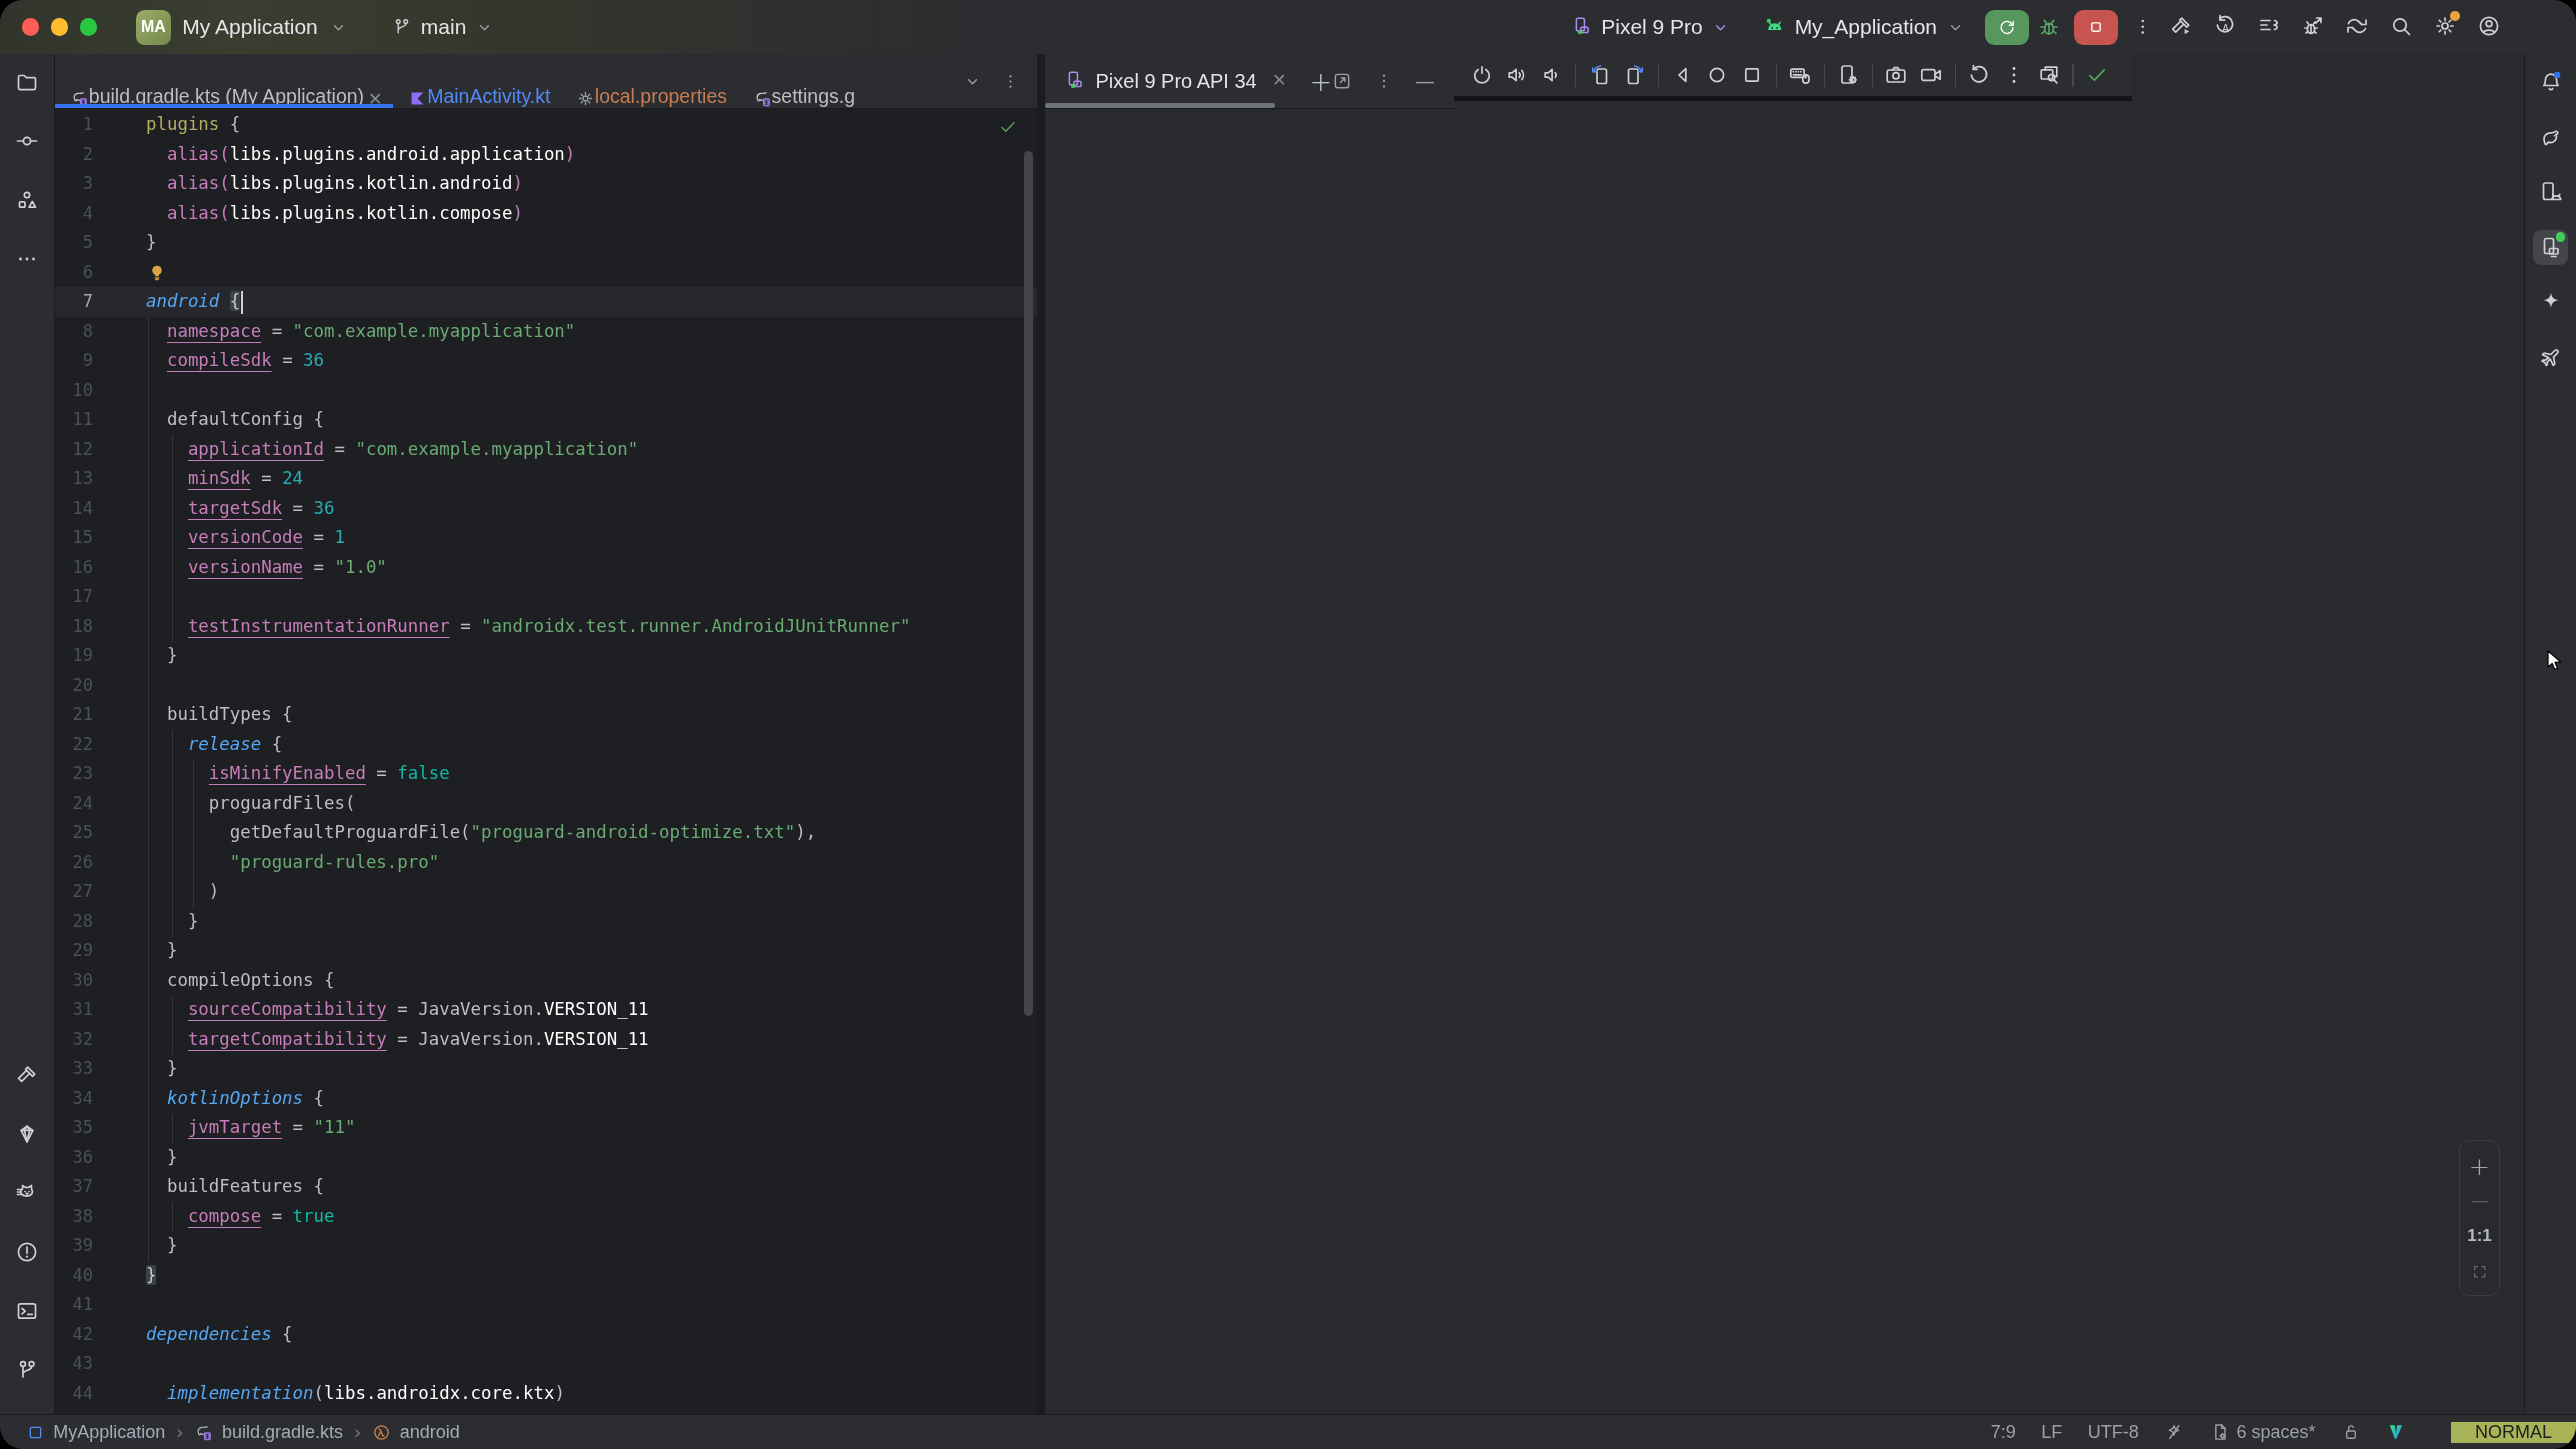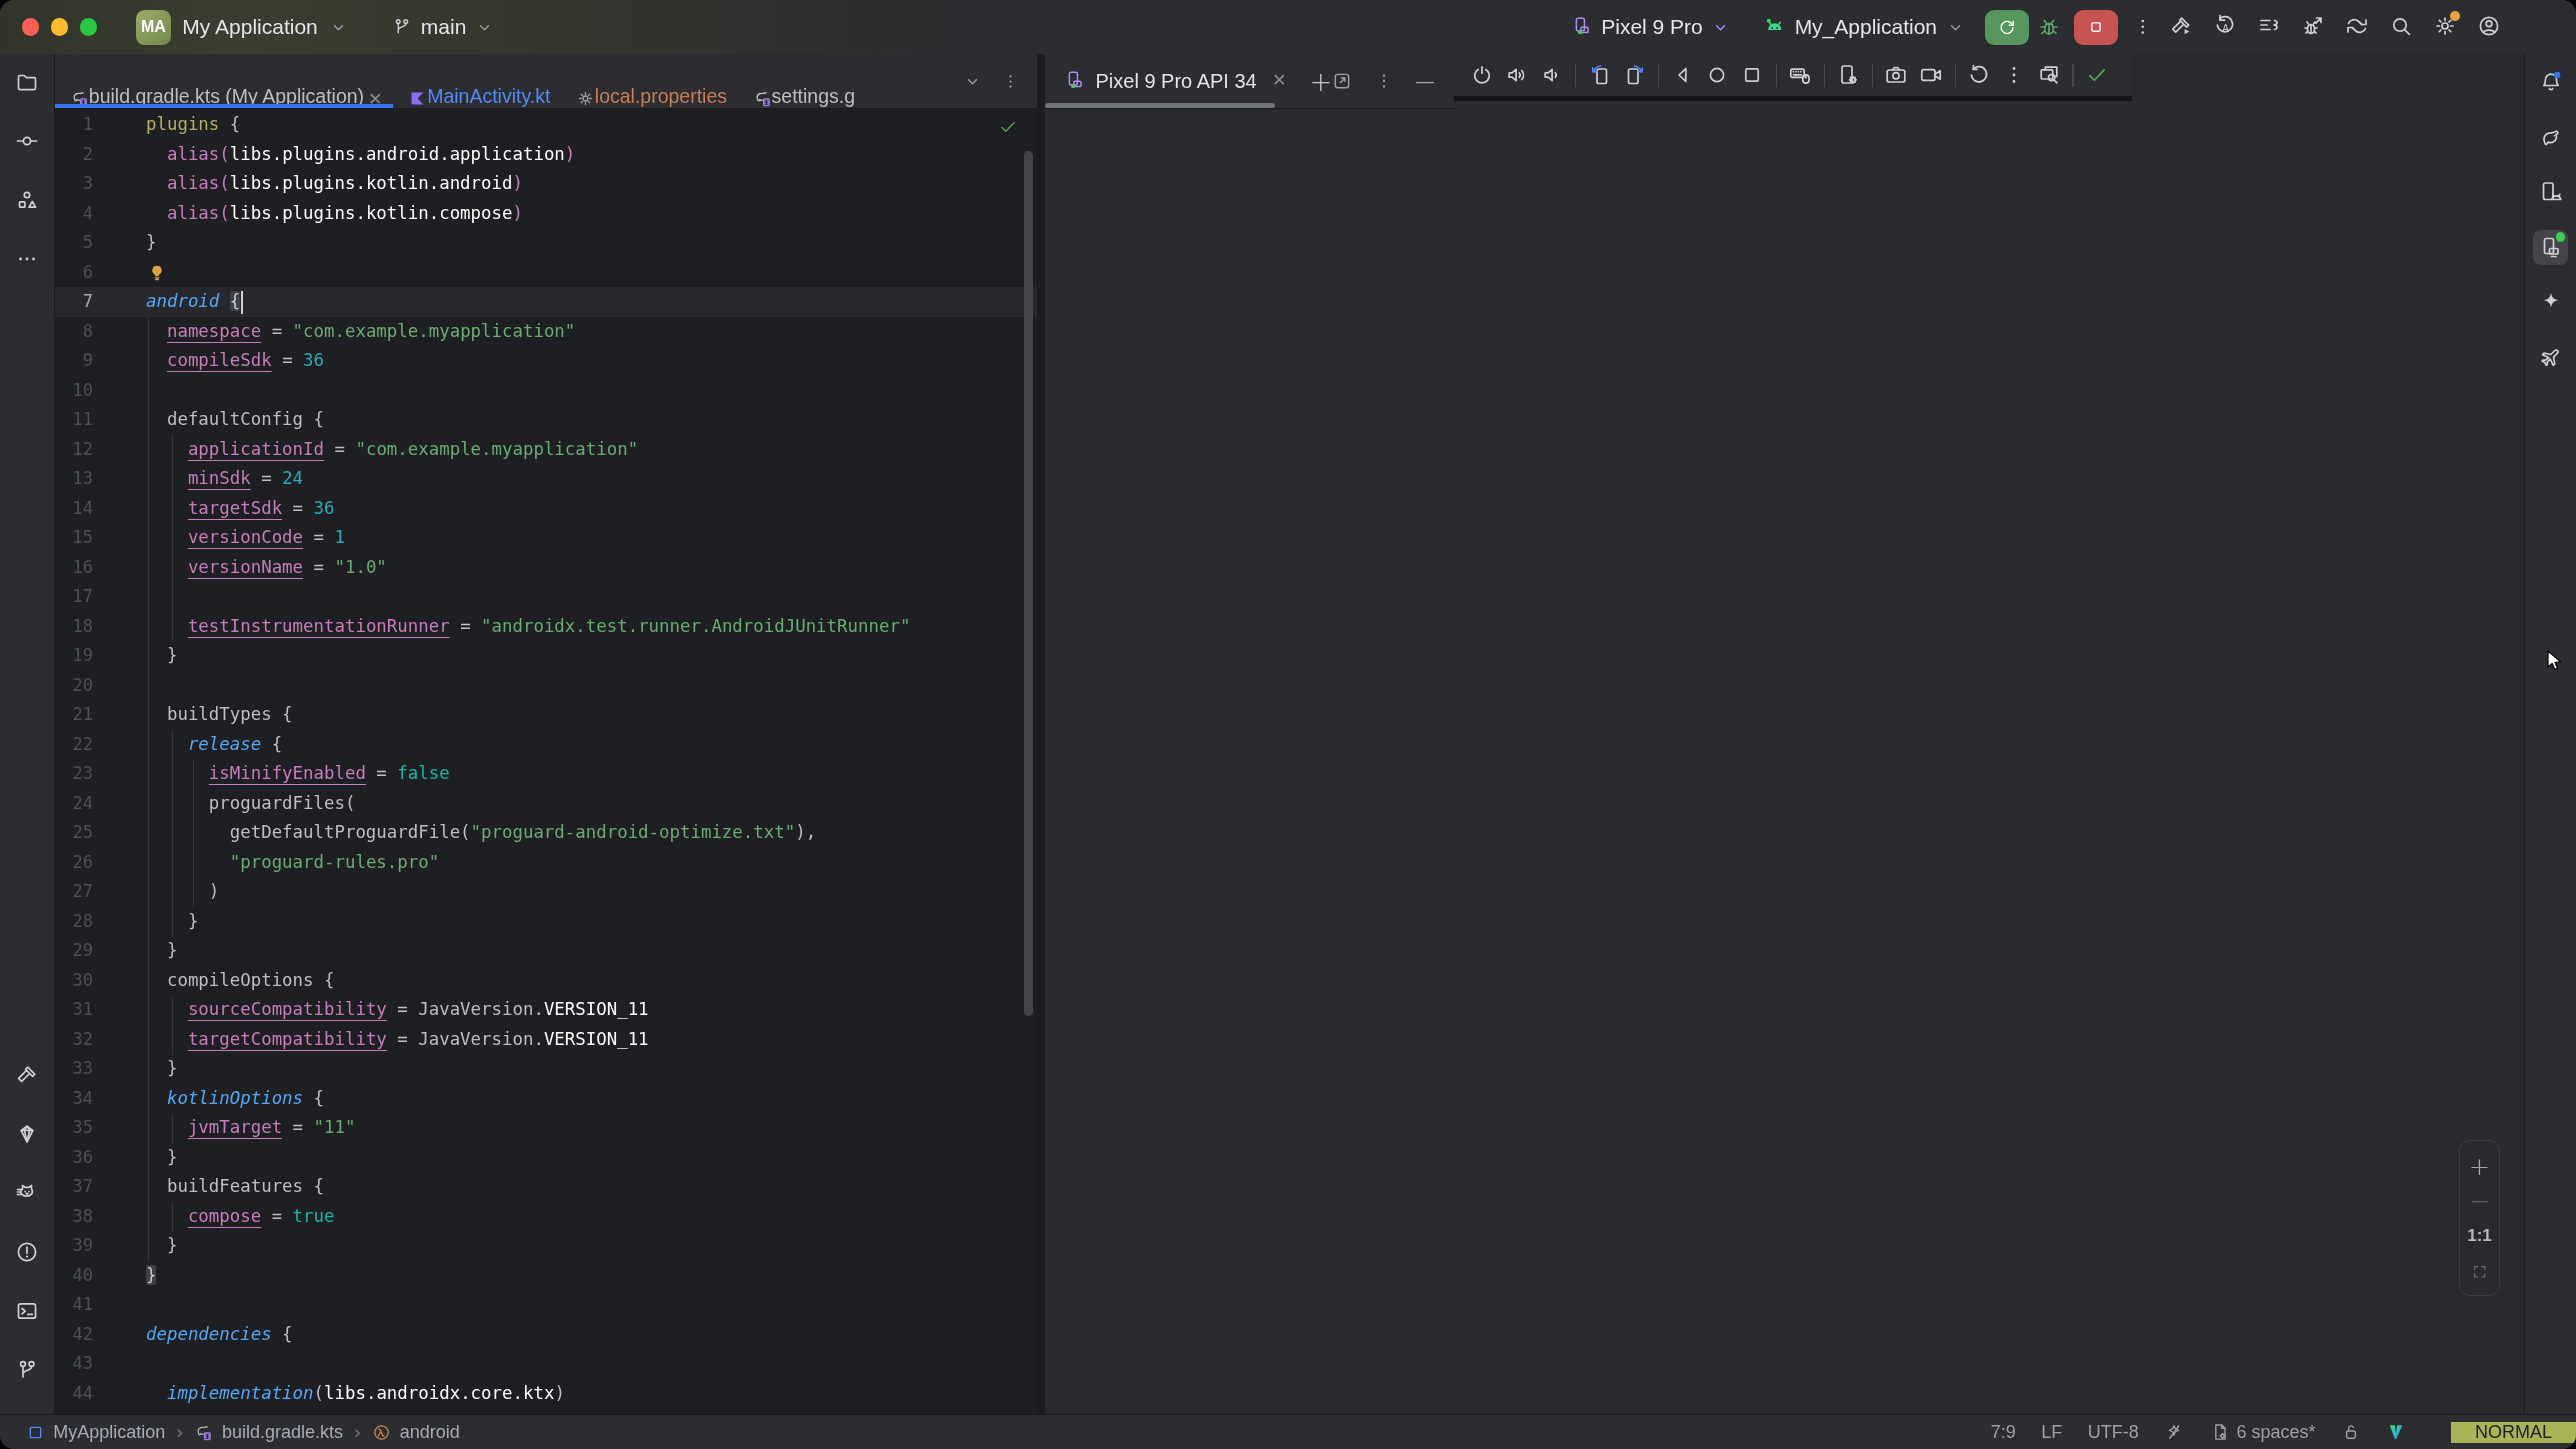--- a/index.html
+++ b/index.html
@@ -1,17 +1,17 @@
 <!DOCTYPE html>
 <html style="font-size:10.7px"><head>
 <meta charset="utf-8">
 <style>
   html,body{margin:0;padding:0;background:#000;}
   body{width:2576px;height:1449px;position:relative;font-family:"Liberation Sans",sans-serif;color:#DFE1E5;}
-  .window{position:absolute;inset:0;border-radius:14px;overflow:hidden;background:#1E1F22;display:flex;flex-direction:column;}
+  .window{position:absolute;inset:0;border-radius:23px;overflow:hidden;background:#1E1F22;display:flex;flex-direction:column;}
 
   
   .ic{display:inline-flex;flex:none;}
   .ic svg{width:100%;height:100%;stroke:currentColor;fill:none;stroke-width:1.7;stroke-linecap:round;stroke-linejoin:round;}
   .i28{width:19px;height:19px}.i30{width:20px;height:20px}.i32{width:21.5px;height:21.5px}
   .i36{width:24px;height:24px}.i26{width:17.4px;height:17.4px}
   .tg{font-family:"DejaVu Sans","Liberation Sans",sans-serif;line-height:1;}
 
   
   .titlebar{height:54px;flex:none;display:flex;align-items:center;

